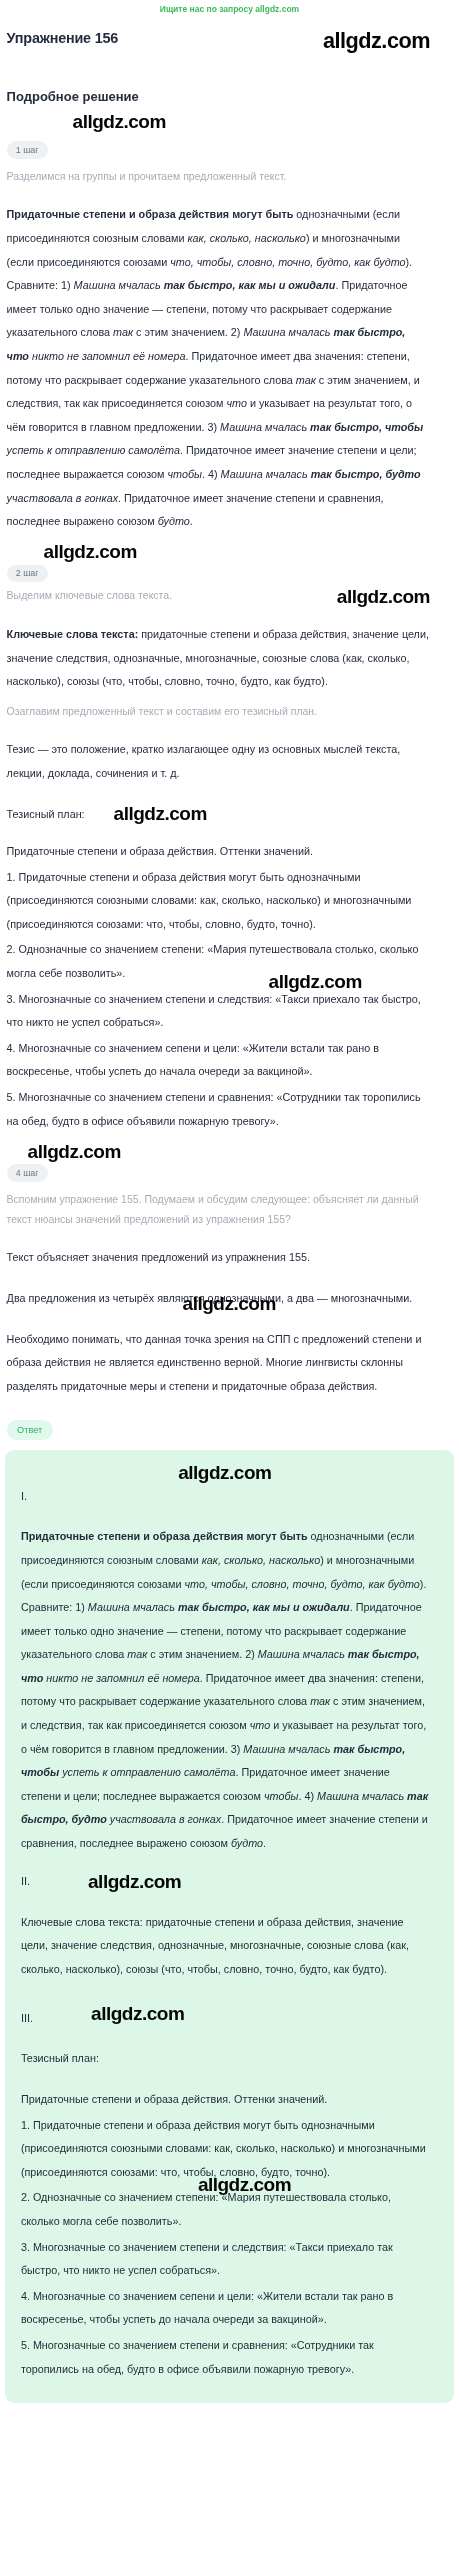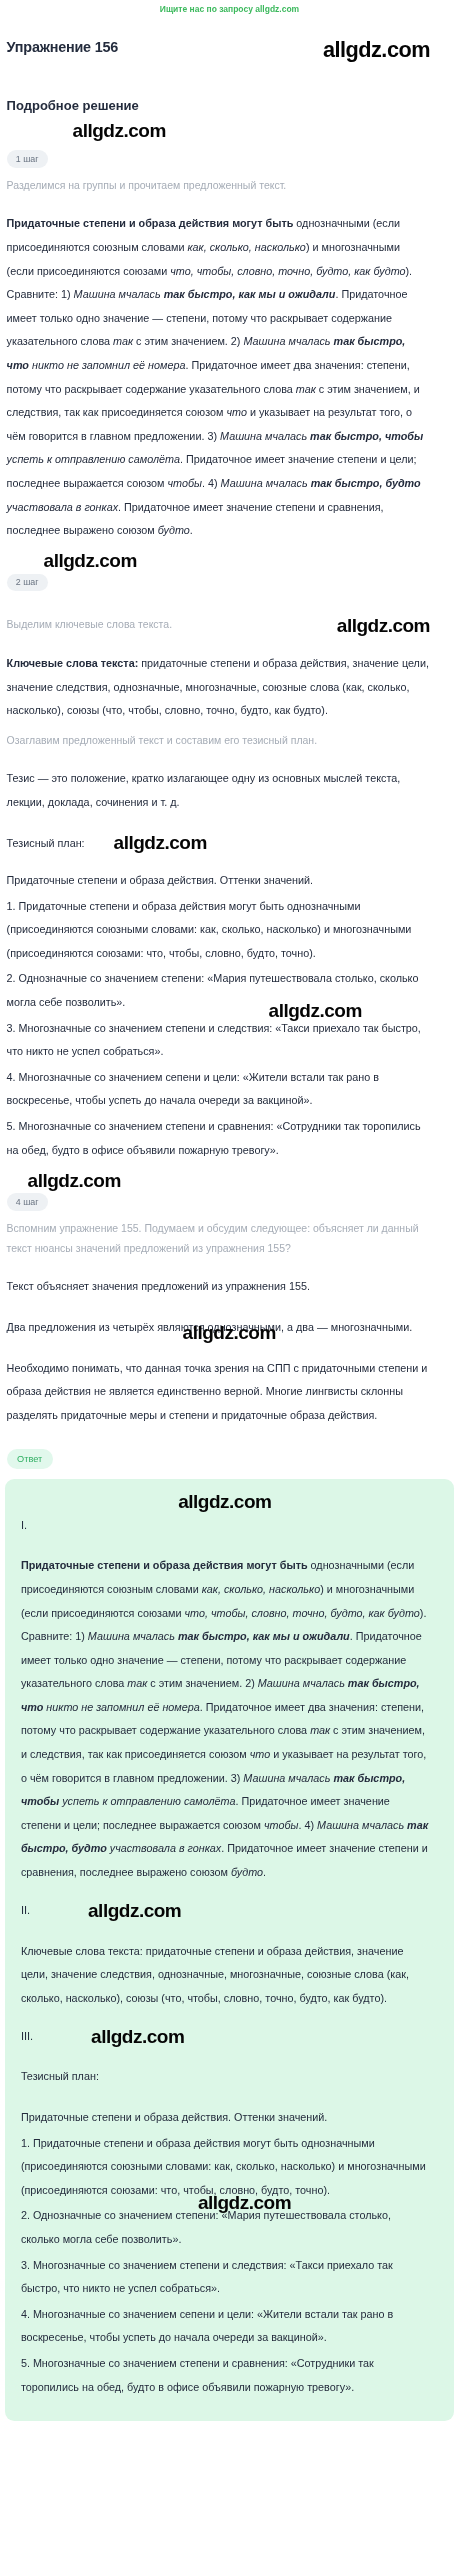--- a/index.html
+++ b/index.html
@@ -15,21 +15,21 @@
     color:#3cb95d;
     font-size:8.5px;
     font-weight:600;
     padding-top:4px;
   }
   .main{padding:0 29px 0 6.6px;}
   .header-row{
     display:flex;
     justify-content:space-between;
     align-items:flex-start;
-    margin-top:25px;
+    margin-top:16px;
   }
   .title{
     font-size:14.4px;
     font-weight:700;
     letter-spacing:-0.2px;
   }
   .wm{
     font-weight:600;
     color:#050505;
     letter-spacing:-0.5px;
@@ -56,21 +56,21 @@
   .hint{
     color:#a6adb7;
     font-size:10.5px;
     line-height:19.7px;
     margin-top:7.9px;
   }
   .hint-row{
     display:flex;
     justify-content:space-between;
     align-items:center;
-    margin-top:24px;
+    margin-top:4px;
   }
   .para{
     font-size:10.8px;
     line-height:23.6px;
     margin-top:17px;
   }
   .rel{position:relative;}
   .wm-abs{position:absolute;}
   .plan-label-row{
     display:flex;
@@ -163,40 +163,40 @@
     <div class="wm wm-lg wm-step4-left">allgdz.com</div>
     <div>
       <span class="pill" style="margin-top:3px;">4 шаг</span>
     </div>
     <div class="hint">Вспомним упражнение 155. Подумаем и обсудим следующее: объясняет ли данный текст нюансы значений предложений из упражнения 155?</div>
     <div class="para">Текст объясняет значения предложений из упражнения 155.</div>
     <div class="para rel">
       <span>Два предложения из четырёх являются однозначными, а два — многозначными.</span>
       <span class="wm wm-lg wm-abs" style="left:176px;bottom:-2.6px;">allgdz.com</span>
     </div>
-    <div class="para">Необходимо понимать, что данная точка зрения на СПП с придаточными степени и образа действия не является единственно верной. Многие лингвисты склонны разделять придаточные меры и степени и придаточные образа действия.</div>
+    <div class="para">Необходимо понимать, что данная точка зрения на СПП с предложений степени и образа действия не является единственно верной. Многие лингвисты склонны разделять придаточные меры и степени и придаточные образа действия.</div>
 
     <div>
       <span class="answer-pill">Ответ</span>
     </div>
   </div>
 
   <div class="answer-box">
     <div class="answer-wm-top wm wm-lg">allgdz.com</div>
     <div class="numeral" style="margin-top:2.6px;">I.</div>
     <div class="para"><span style="font-weight: 700;">Придаточные степени и образа действия могут быть </span><span>однозначными (если присоединяются союзным словами </span><span style="font-style: italic;">как, сколько, насколько</span><span>) и многозначными (если присоединяются союзами </span><span style="font-style: italic;">что, чтобы, словно, точно, будто, как будто</span><span>). Сравните: 1) </span><span style="font-style: italic;">Машина мчалась </span><span style="font-weight: 700; font-style: italic;">так быстро, как мы и ожидали</span><span>. Придаточное имеет только одно значение — степени, потому что раскрывает содержание указательного слова </span><span style="font-style: italic;">так</span><span> с этим значением. 2) </span><span style="font-style: italic;">Машина мчалась </span><span style="font-weight: 700; font-style: italic;">так быстро, что</span><span style="font-style: italic;"> никто не запомнил её</span><span style="font-style: italic;"> номера</span><span>. Придаточное имеет два значения: степени, потому что раскрывает содержание указательного слова </span><span style="font-style: italic;">так</span><span> с этим значением, и следствия, так как присоединяется союзом </span><span style="font-style: italic;">что</span><span> и указывает на результат того, о чём говорится в главном предложении. 3) </span><span style="font-style: italic;">Машина мчалась </span><span style="font-weight: 700; font-style: italic;">так быстро, чтобы</span><span style="font-style: italic;"> успеть к отправлению самолёта</span><span>. Придаточное имеет значение степени и цели; последнее выражается союзом </span><span style="font-style: italic;">чтобы</span><span>. 4) </span><span style="font-style: italic;">Машина мчалась </span><span style="font-weight: 700; font-style: italic;">так быстро, будто</span><span style="font-style: italic;"> участвовала в гонках</span><span>. Придаточное имеет значение степени и сравнения, последнее выражено союзом </span><span style="font-style: italic;">будто</span><span>.</span></div>
 
     <div class="numeral-row">
       <span class="numeral" style="margin-top:0;">II.</span>
       <span class="wm wm-lg">allgdz.com</span>
     </div>
     <div class="para">Ключевые слова текста: придаточные степени и образа действия, значение цели, значение следствия, однозначные, многозначные, союзные слова (как, сколько, насколько), союзы (что, чтобы, словно, точно, будто, как будто).</div>
 
     <div class="numeral-row">
-      <span class="numeral" style="margin-top:0;">III.</span>
+      <span class="numeral" style="margin-top:11px;">III.</span>
       <span class="wm wm-lg">allgdz.com</span>
     </div>
     <div class="para">Тезисный план:</div>
     <div class="para">Придаточные степени и образа действия. Оттенки значений.</div>
     <div class="para plan-item rel">
       <span>1. Придаточные степени и образа действия могут быть однозначными (присоединяются союзными словами: как, сколько, насколько) и многозначными (присоединяются союзами: что, чтобы, словно, будто, точно).</span>
       <span class="wm wm-lg wm-abs" style="left:177px;bottom:-9.2px;">allgdz.com</span>
     </div>
     <div class="para plan-item">2. Однозначные со значением степени: «Мария путешествовала столько, сколько могла себе позволить».</div>
     <div class="para plan-item">3. Многозначные со значением степени и следствия: «Такси приехало так быстро, что никто не успел собраться».</div>

